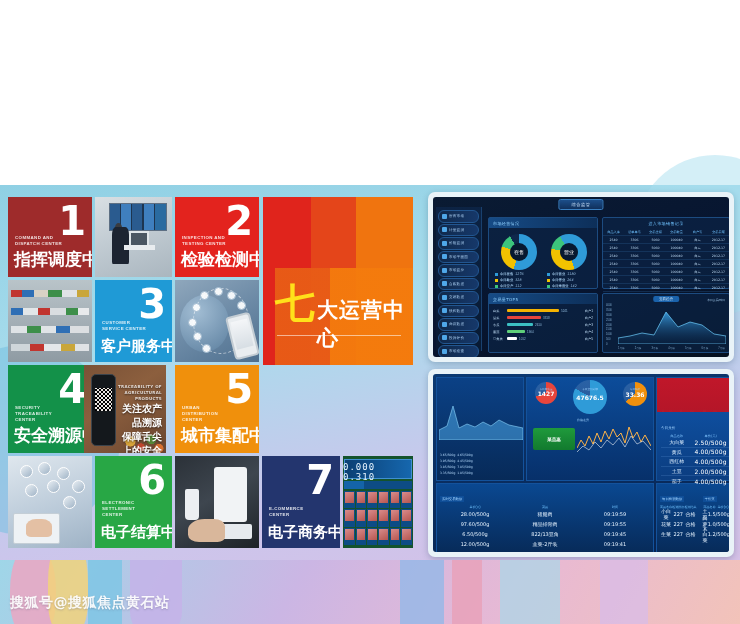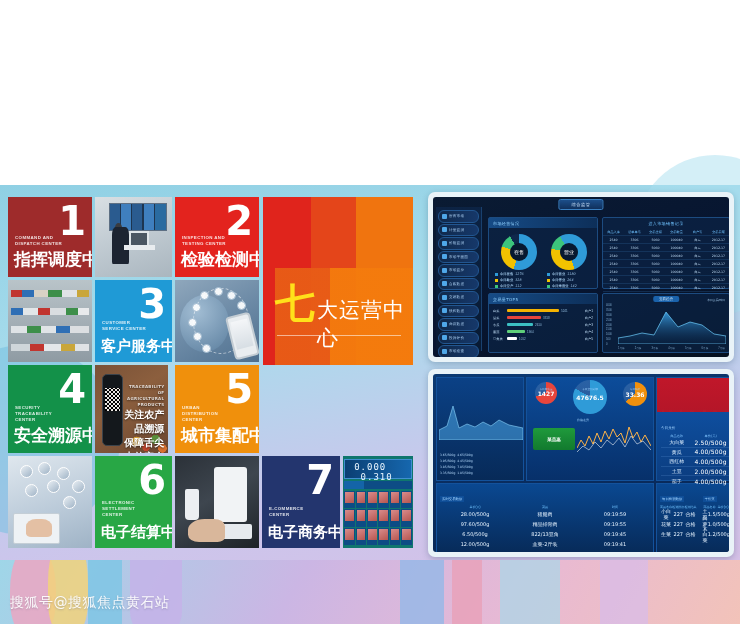--- a/index.html
+++ b/index.html
@@ -154,21 +154,21 @@
   .ph-scale { background:linear-gradient(150deg,#2b3138 0%,#3e464f 45%,#1d2227 100%); }
   .ph-scale .body { position:absolute; right:14%; top:12%; width:40%; height:60%;
     background:#f1f3f5; border-radius:3px; }
   .ph-scale .base { position:absolute; right:8%; bottom:10%; width:56%; height:16%;
     background:#e6eaee; border-radius:2px; }
   .ph-scale .cup { position:absolute; left:12%; top:36%; width:16%; height:34%;
     background:#eceff2; border-radius:2px 2px 4px 4px; }
   .ph-scale .hand2 { position:absolute; left:16%; bottom:6%; width:44%; height:26%;
     background:#d9b79b; border-radius:45% 30% 20% 30%; }
 
-  .ph-pos { background:#0f766e;text-align:center; }
+  .ph-pos { background:#14532d; }
   .ph-pos .topbar { position:absolute; left:2%; top:3%; width:96%; height:22%;
     background:linear-gradient(90deg,#0b3f73,#1667ae); border:1px solid #3f8fd0; }
   .ph-pos .nums { position:absolute; right:4%; top:6%; color:#eaf6ff;
     font-family:"DejaVu Sans Mono",monospace; font-size:9px; letter-spacing:1px; }
   .ph-pos .tabs { position:absolute; left:2%; top:27%; width:96%; height:9%;
     background:linear-gradient(90deg,#1464a8 0 30%,#0d4c85 30% 100%); }
   .ph-pos .goods { position:absolute; left:2%; top:38%; width:96%; height:59%;
     display:grid; grid-template-columns:repeat(6,1fr); grid-template-rows:repeat(3,1fr); gap:1px; }
   .ph-pos .goods span { background:#0d4c85; position:relative; }
   .ph-pos .goods span::before { content:""; position:absolute; left:8%; top:6%;
@@ -181,21 +181,21 @@
     overflow:hidden;
   }
   .seven .mask { position:absolute; left:0; bottom:0; width:100%; height:58%;
     background:linear-gradient(90deg,#e0241c 0 8%,#e85c16 8% 45%,#f47b0d 45% 100%); opacity:.95; }
   .seven .big {
     position:absolute; left:12px; top:86px; color:#ffe11a;
     font-family:"DejaVu Sans",sans-serif; font-size:40px; font-weight:bold; line-height:40px;
   }
   .seven .rest {
     position:absolute; left:54px; top:99px; color:#ffffff;
-    font-family:"DejaVu Sans",sans-serif; font-size:21px; font-weight:normal; letter-spacing:1px;
+    font-family:"DejaVu Sans",sans-serif; font-size:21px; font-weight:bold; letter-spacing:1px;
   }
   .seven .line { position:absolute; left:14px; top:138px; width:124px; height:1px;
     background:rgba(255,255,255,.55); }
   .seven .slogan { position:absolute; left:0; top:144px; width:150px; text-align:center;
     color:#fff; font-family:"DejaVu Sans",sans-serif; font-size:11px; letter-spacing:.5px; }
 
   
   .panel { position:absolute; background:#e9f3f8; border-radius:7px;
     box-shadow:0 2px 6px rgba(20,50,80,.25); overflow:hidden; }
   .panel-top { left:428px; top:192px; width:306px; height:170px; padding:5px; }
@@ -301,21 +301,21 @@
   .fs1 { left:10px; top:-18px; width:46px; height:96px; background:#e8a8c4; border-radius:50% 50% 40% 40%; opacity:.9; }
   .fs2 { left:48px; top:-28px; width:40px; height:100px; background:#f2d27a; border-radius:50% 50% 30% 30%; opacity:.85; }
   .fs3 { left:88px; top:-10px; width:34px; height:80px; background:#7fc6e4; opacity:.85; }
   .fs4 { left:130px; top:-26px; width:52px; height:104px; background:#c6b2e8; border-radius:26px; opacity:.8; }
   .fs5 { left:400px; top:-14px; width:44px; height:90px; background:#8fb8e8; opacity:.75; }
   .fs6 { left:452px; top:-20px; width:30px; height:96px; background:#e8a0b8; opacity:.8; }
   .fs7 { left:500px; top:-8px; width:60px; height:86px; background:#a8d8e8; opacity:.7; }
   .fs8 { left:600px; top:-18px; width:48px; height:98px; background:#d8bce8; opacity:.75; }
 
   .watermark { position:absolute; left:10px; top:594px;
-    color:rgba(255,255,255,.92); font-size:14px; font-weight:normal;
+    color:rgba(255,255,255,.92); font-size:14px; font-weight:bold;
     font-family:"DejaVu Sans",sans-serif; letter-spacing:.5px;
     text-shadow:0 1px 2px rgba(90,90,120,.35); }
 </style>
 </head>
 <body>
 
 <div id="page">
 
 
   <div class="stage">
@@ -369,21 +369,21 @@
     <div class="node" style="left:32%; top:78%;"></div>
     <div class="phone"></div>
   </div>
 
   <div class="tile tile-color" style="left:8px; top:365px; width:84px; height:88px; background:#139149;">
     <span class="tile-en">SECURITY TRACEABILITY CENTER</span>
     <span class="tile-num">4</span>
     <span class="tile-cn">安全溯源中心</span>
   </div>
 
-  <div class="photo ph-qr" style="left:95px; top:365px; width:73px; height:88px;">
+  <div class="photo ph-qr" style="left:84px; top:365px; width:82px; height:88px;">
     <div class="phone"></div>
     <div class="qr"></div>
     <div class="veg"></div>
     <div class="txt">
       <div class="txt-en">TRACEABILITY OF AGRICULTURAL PRODUCTS</div>
       <div>关注农产品溯源</div>
       <div>保障舌尖上的安全</div>
     </div>
   </div>
 

